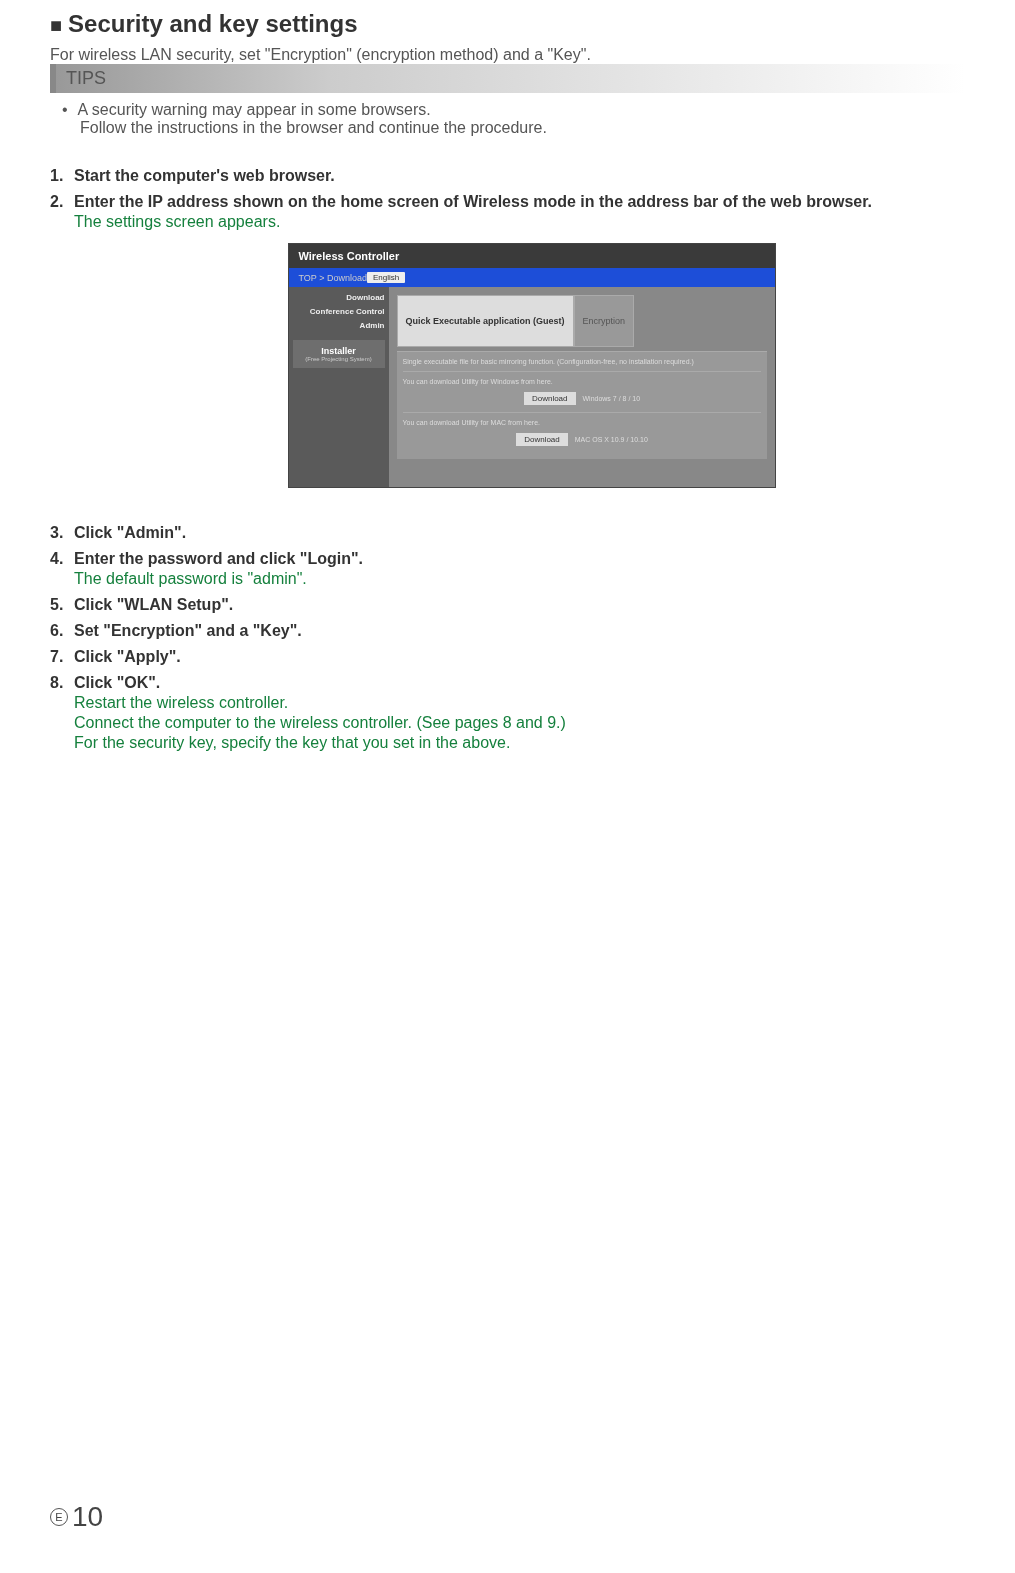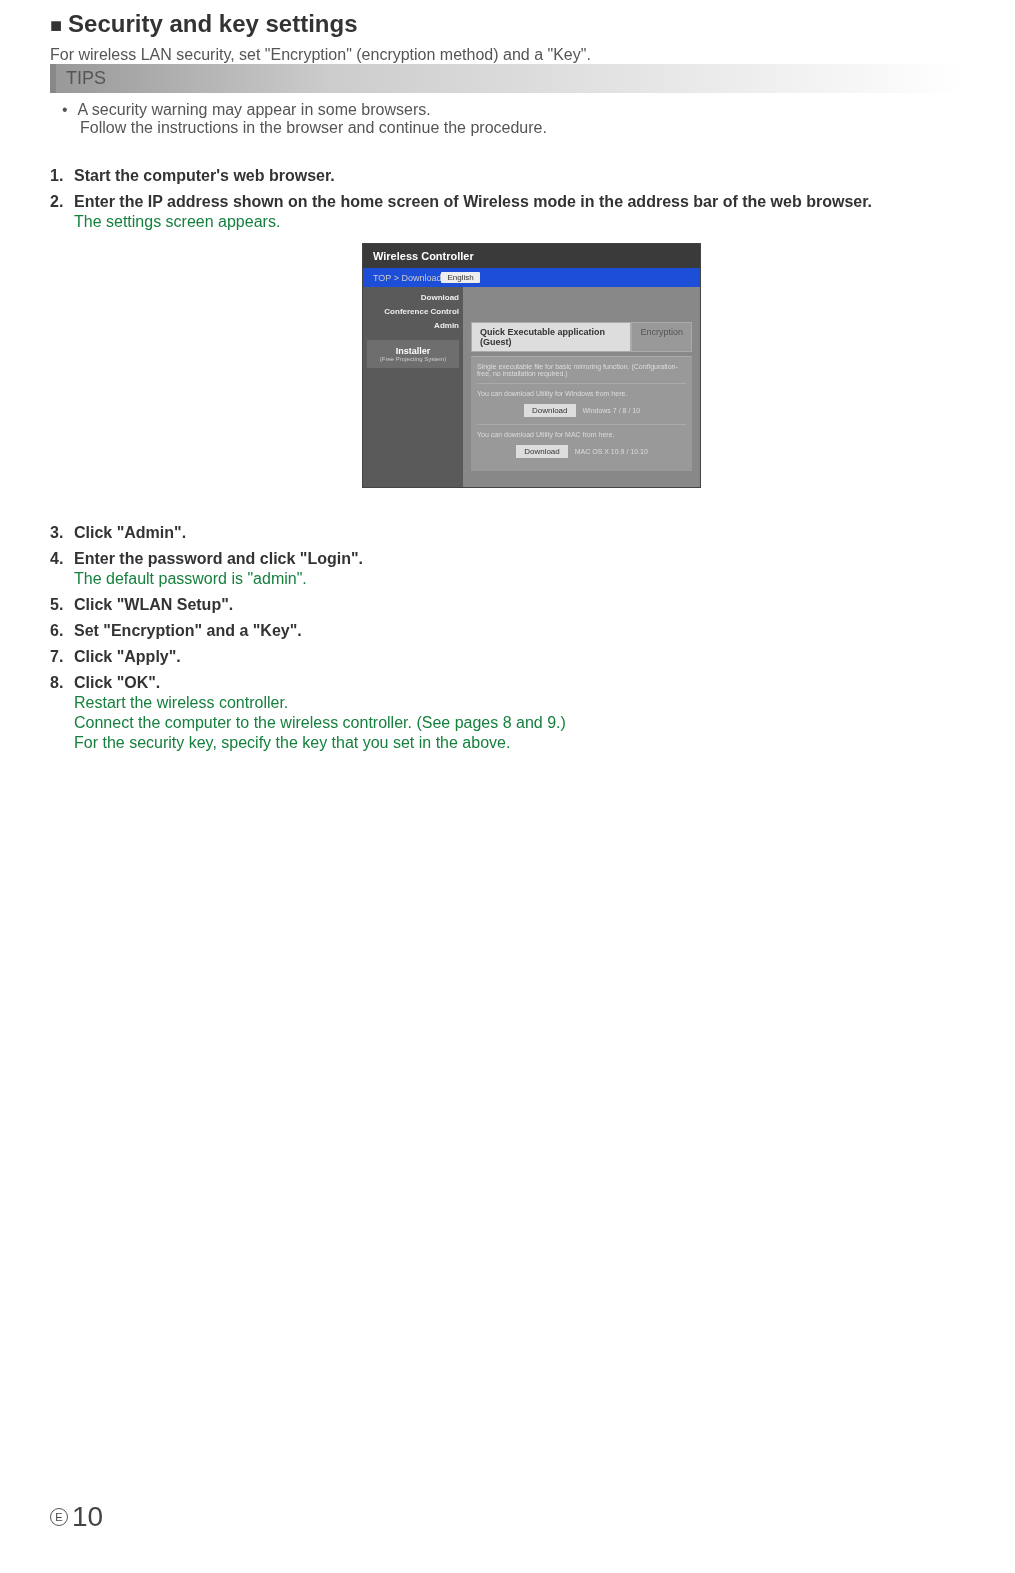--- a/index.html
+++ b/index.html
@@ -78,21 +78,21 @@
     .step-sub {
       color: #15803d;
       margin-top: 2px;
     }
     .screenshot-wrap {
       margin: 12px 0 28px 24px;
       display: flex;
       justify-content: center;
     }
     .screenshot {
-      width: 339px;
+      width: 488px;
       background: #5a5a5a;
       border: 1px solid #444;
       font-size: 9px;
       color: #ddd;
     }
     .ss-titlebar {
       background: #3a3a3a;
       padding: 6px 10px;
       color: #fff;
       font-weight: bold;
@@ -147,24 +147,23 @@
     .ss-main {
       flex: 1;
       background: #888;
       padding: 8px;
     }
     .ss-tabs {
       display: flex;
       margin-bottom: 4px;
     }
     .ss-tab {
-      padding: 4px 8px;
+      padding: 20px 8px;
       font-size: 9px;
       border: 1px solid #aaa;
-      margin-top: 27px;
     }
     .ss-tab-active {
       background: #ddd;
       color: #333;
       font-weight: bold;
     }
     .ss-tab-inactive {
       background: #999;
       color: #555;
     }

